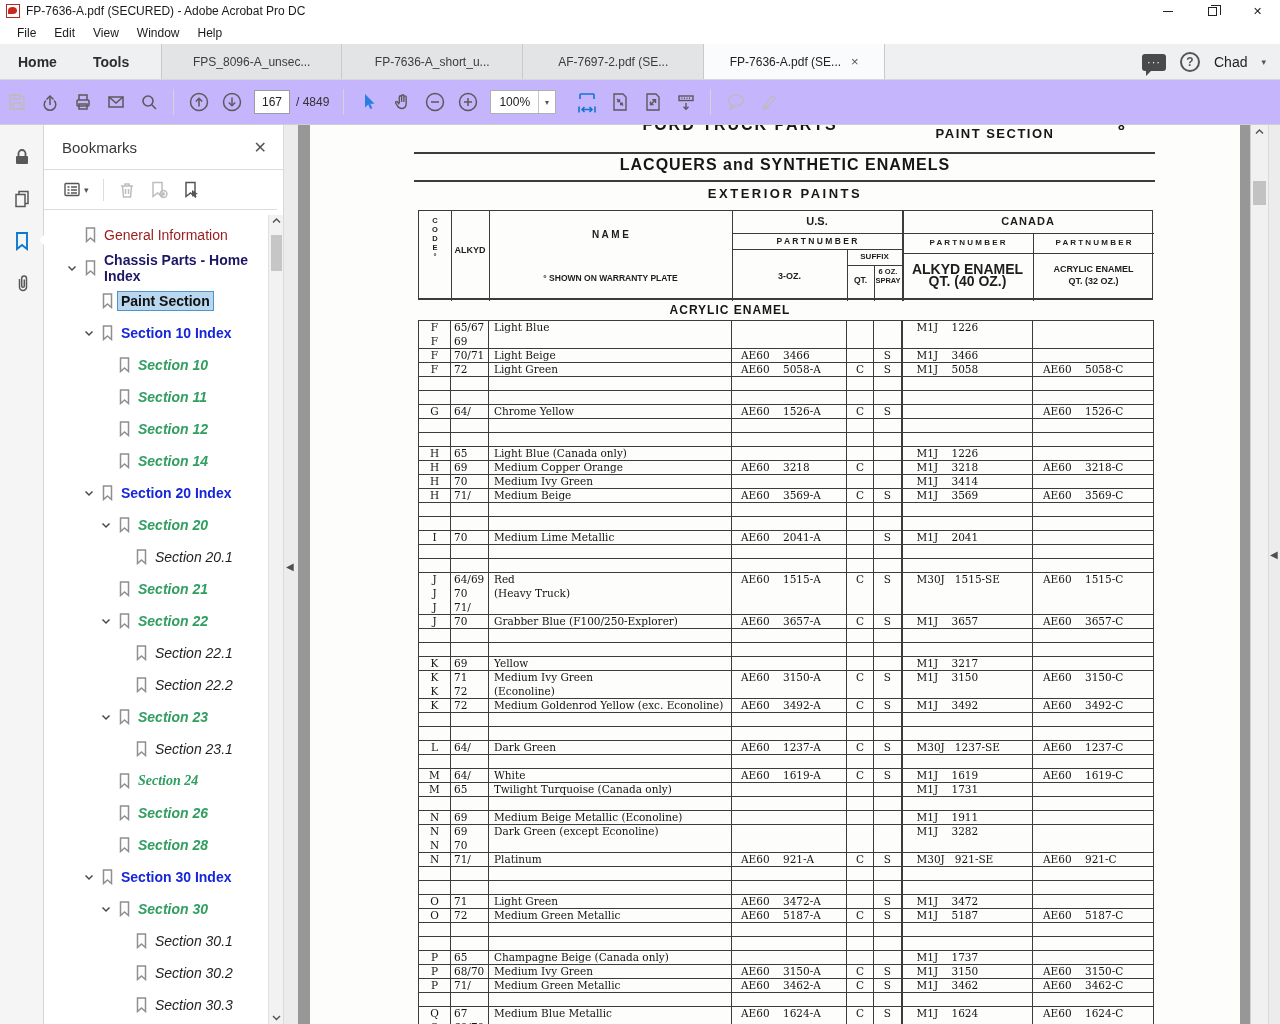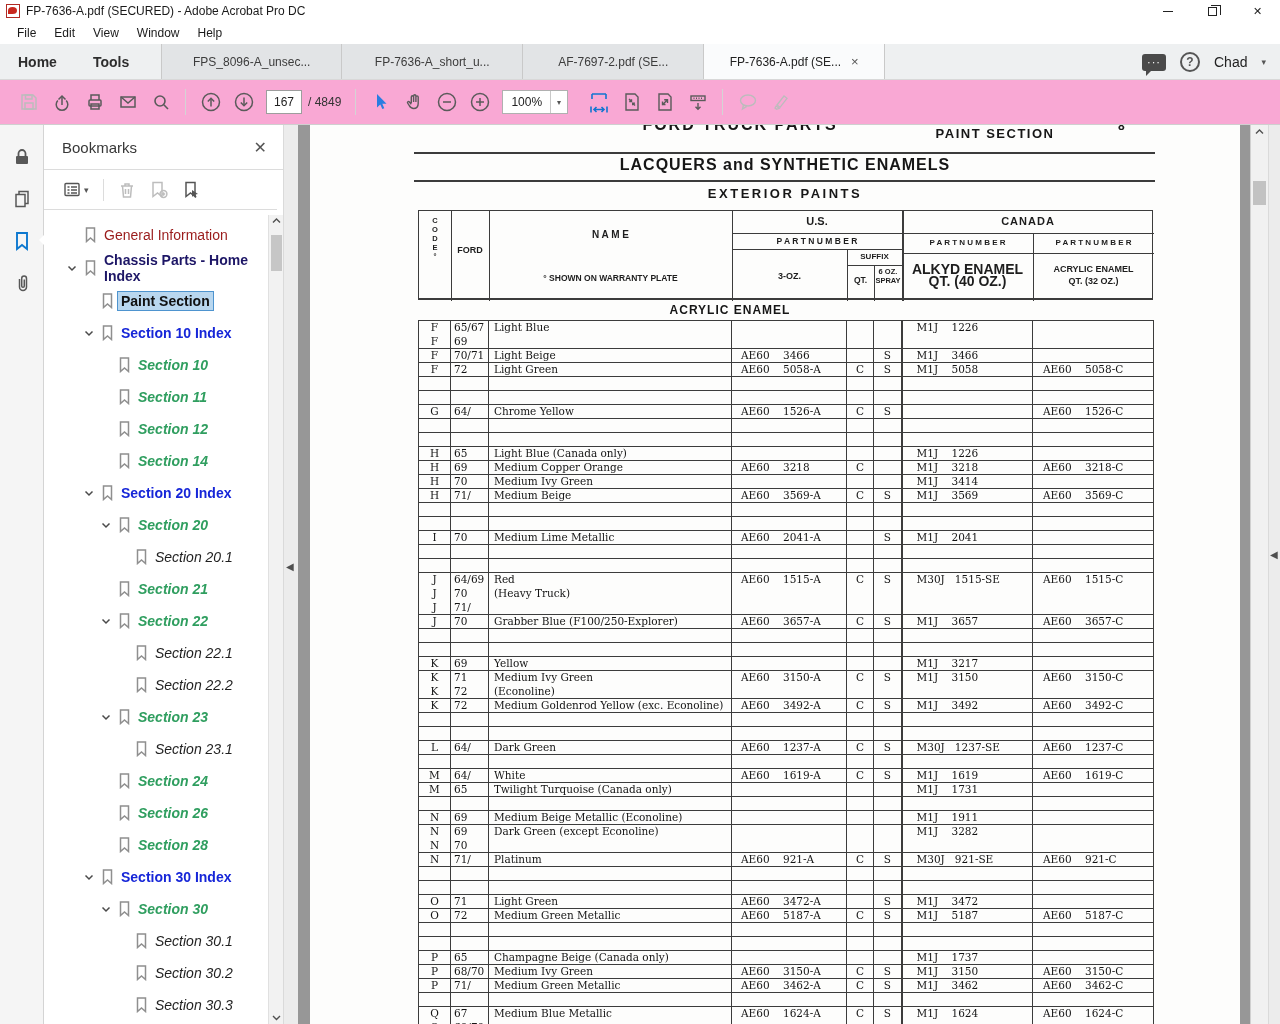--- a/index.html
+++ b/index.html
@@ -30,21 +30,21 @@
   .doc-tab.active { background:#fafbfc; color:#222; position:relative; }
   .doc-tab.active .tab-close { margin-left:10px; color:#555; font-size:13px; }
   .tab-right { position:absolute; right:14px; top:0; height:36px; display:flex; align-items:center; gap:14px; }
   .bubble-icon { width:24px; height:17px; background:#4a4a4a; border-radius:3px; color:#fff; font-size:11px; letter-spacing:1px; display:flex; align-items:center; justify-content:center; position:relative; }
   .bubble-icon:after { content:""; position:absolute; left:4px; bottom:-5px; border:3px solid transparent; border-top-color:#4a4a4a; border-left-color:#4a4a4a; }
   .help-icon { width:20px; height:20px; border:2px solid #555; border-radius:50%; color:#555; font-size:12px; font-weight:bold; display:flex; align-items:center; justify-content:center; }
   .user-name { font-size:14px; color:#222; }
   .caret { font-size:9px; color:#555; }
 
   
-  .toolbar { height:45px; background:#f9a8d4; border-bottom:1px solid #cfcfcf; display:flex; align-items:center; padding-left:12px; }
+  .toolbar { height:45px; background:#c4b5fd; border-bottom:1px solid #cfcfcf; display:flex; align-items:center; }
   .tbtn { width:33px; height:34px; display:flex; align-items:center; justify-content:center; color:#5a5a5a; }
   .tbtn.disabled { color:#bcbcbc; }
   .tbtn.blue { color:#1375d0; }
   .tsep { width:1px; height:26px; background:#d4d4d4; margin:0 8px; }
   .page-box { width:36px; height:24px; border:1px solid #9d9d9d; background:#fff; font-size:12px; color:#222; display:flex; align-items:center; justify-content:center; margin-left:6px; }
   .page-total { font-size:12px; color:#333; margin:0 6px 0 6px; white-space:pre; }
   .zoom-box { height:24px; border:1px solid #b0b0b0; background:#fff; display:flex; align-items:center; margin-left:6px; }
   .zoom-val { font-size:12px; color:#222; padding:0 8px; }
   .zoom-dd { width:17px; height:100%; border-left:1px solid #c8c8c8; display:flex; align-items:center; justify-content:center; color:#555; font-size:8px; }
   svg.icon { display:block; }
@@ -513,21 +513,21 @@
         </div>
         <div class="bmk" style="padding-left: 71px;">
           <span class="chev"></span>
           <span class="bicon">
             <svg width="13" height="16" viewBox="0 0 13 16">
               <path d="M2.5 1h8v13.5L6.5 11 2.5 14.5z" fill="none" stroke="#8f8f8f" stroke-width="1.5"></path>
             </svg>
           </span>
           <span class="lbl bm-plain">Section 23.1</span>
         </div>
-        <div class="bmk" style="padding-left: 54px;">
+        <div class="bmk" style="padding-left: 54px; font-family: Liberation Serif, serif;">
           <span class="chev"></span>
           <span class="bicon">
             <svg width="13" height="16" viewBox="0 0 13 16">
               <path d="M2.5 1h8v13.5L6.5 11 2.5 14.5z" fill="none" stroke="#8f8f8f" stroke-width="1.5"></path>
             </svg>
           </span>
           <span class="lbl bm-green">Section 24</span>
         </div>
         <div class="bmk" style="padding-left: 54px;">
           <span class="chev"></span>
@@ -644,21 +644,21 @@
         <div class="h" style="left:313px; top:38px; width:170px;"></div>
         <div class="h" style="left:428px; top:54px; width:55px;"></div>
         <div class="h" style="left:483px; top:22px; width:252px;"></div>
         <div class="h" style="left:483px; top:42px; width:252px;"></div>
 
         <div class="tl" style="left:4px; top:5px; width:24px; font-size:7.5px; line-height:9px;">C
 O
 D
 E
 °</div>
-        <div class="tl" style="left:32px; top:34px; width:38px; font-size:9px;">FORD</div>
+        <div class="tl" style="left:32px; top:34px; width:38px; font-size:9px;">ALKYD</div>
         <div class="tl" style="left:70px; top:18px; width:243px; font-size:10px;">N A M E</div>
         <div class="tl" style="left:70px; top:62px; width:243px; font-size:8.5px;">° SHOWN ON WARRANTY PLATE</div>
         <div class="tl" style="left:313px; top:4px; width:170px; font-size:11px;">U.S.</div>
         <div class="tl" style="left:313px; top:25px; width:170px; font-size:8.5px;">P A R T   N U M B E R</div>
         <div class="tl" style="left:313px; top:60px; width:115px; font-size:9px;">3-OZ.</div>
         <div class="tl" style="left:428px; top:41px; width:55px; font-size:8px;">SUFFIX</div>
         <div class="tl" style="left:428px; top:64px; width:27px; font-size:8.5px;">QT.</div>
         <div class="tl" style="left:455px; top:56px; width:28px; font-size:7.5px; line-height:9px;">6 OZ.
 SPRAY</div>
         <div class="tl" style="left:483px; top:4px; width:252px; font-size:11px; letter-spacing:1px;">CANADA</div>

